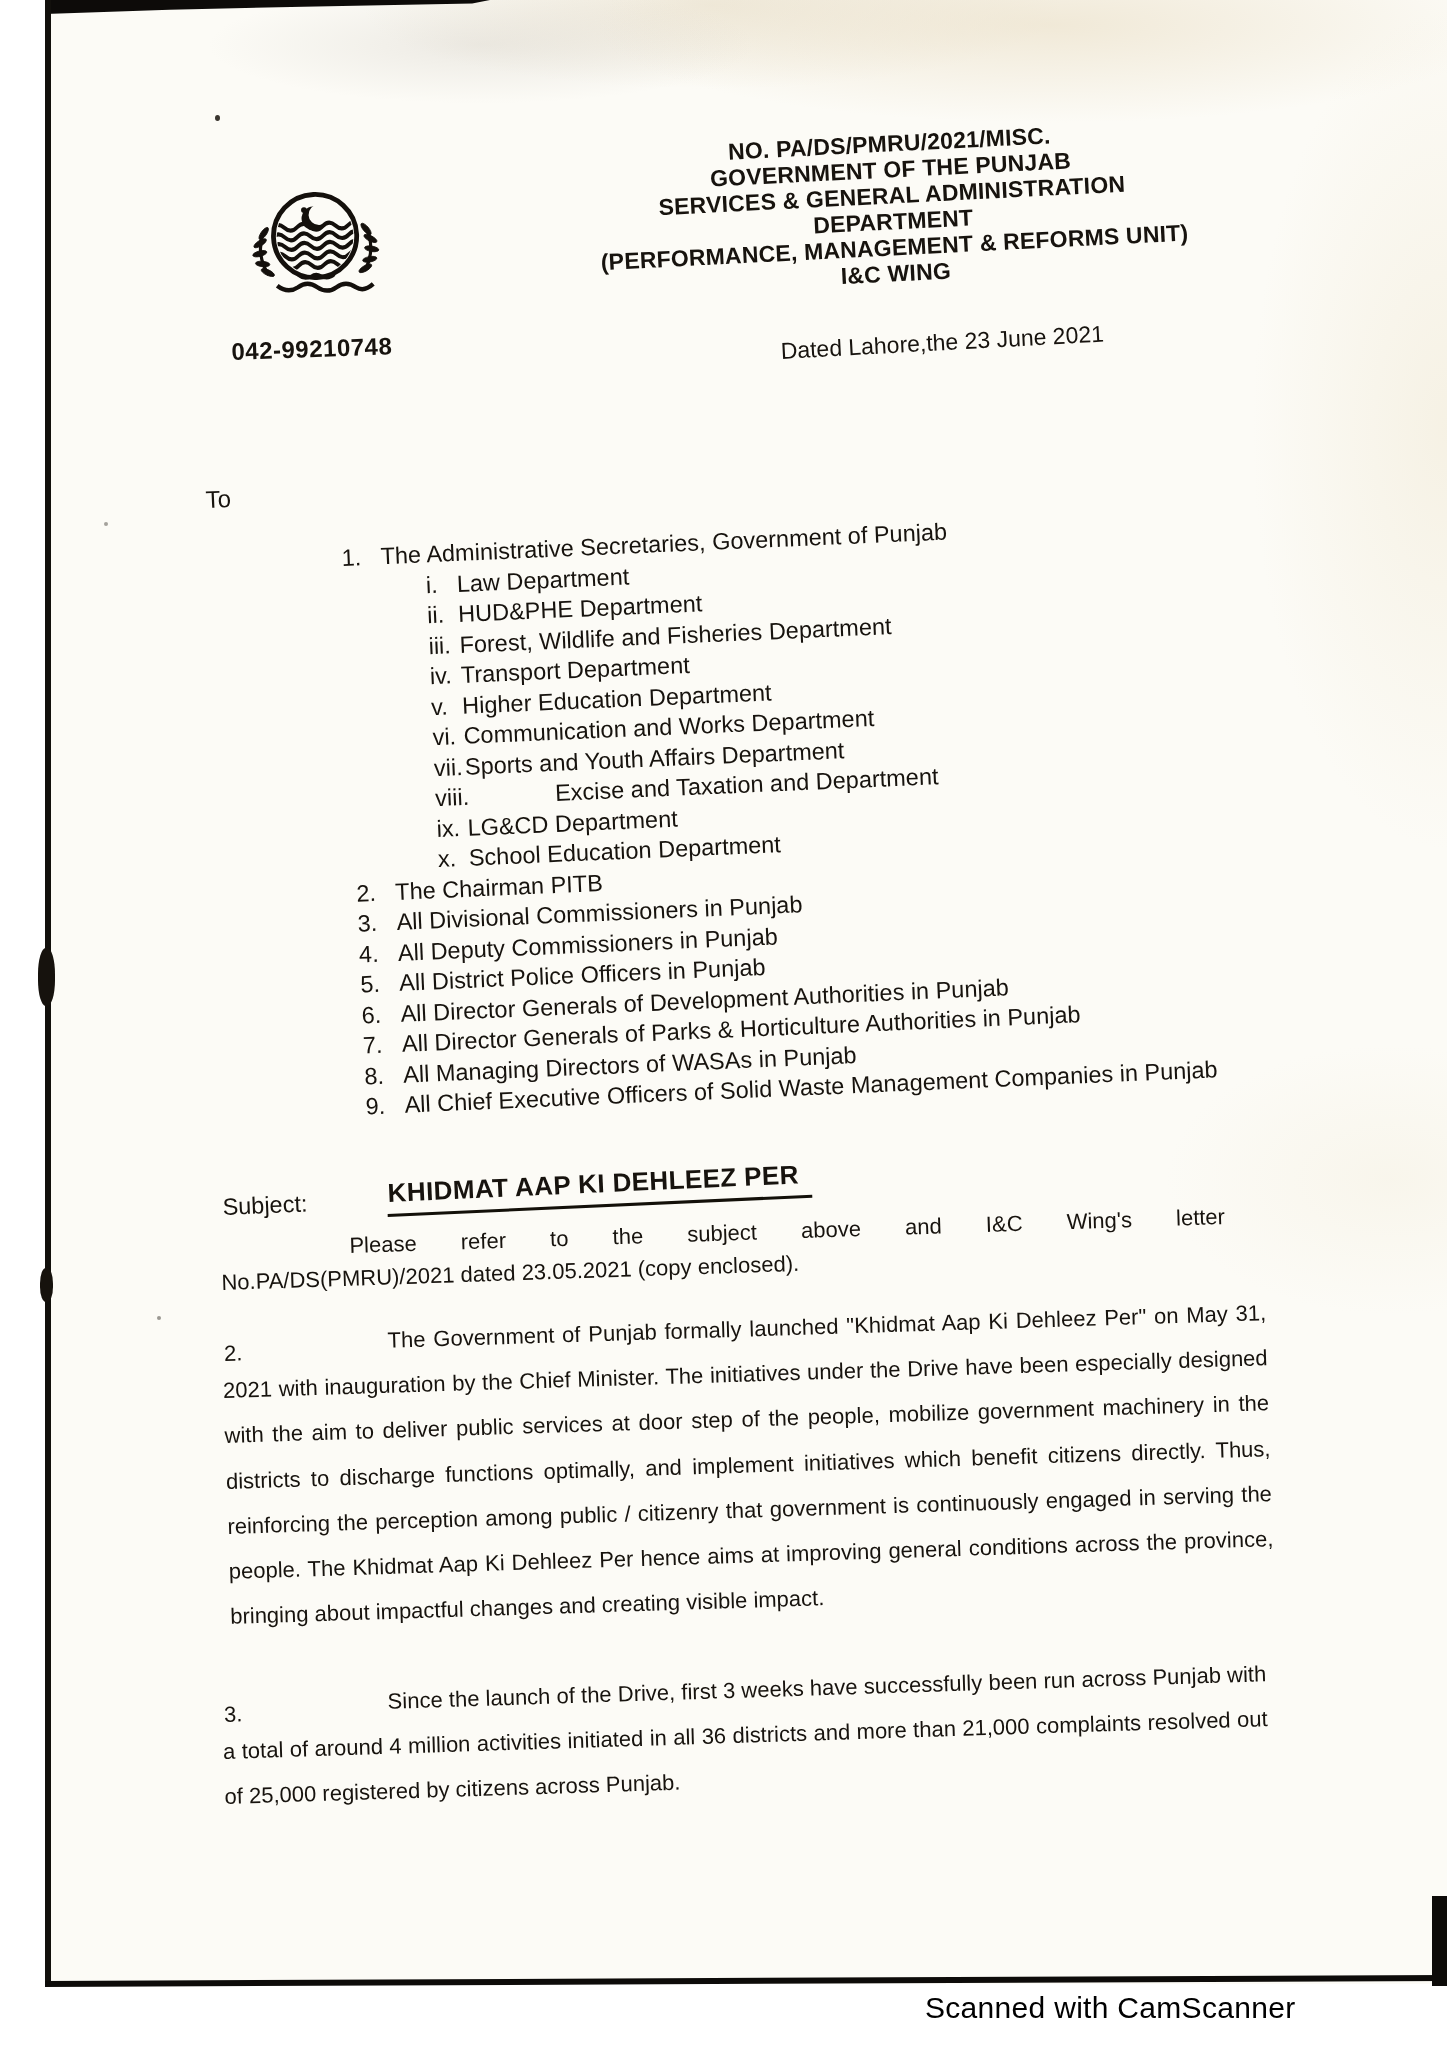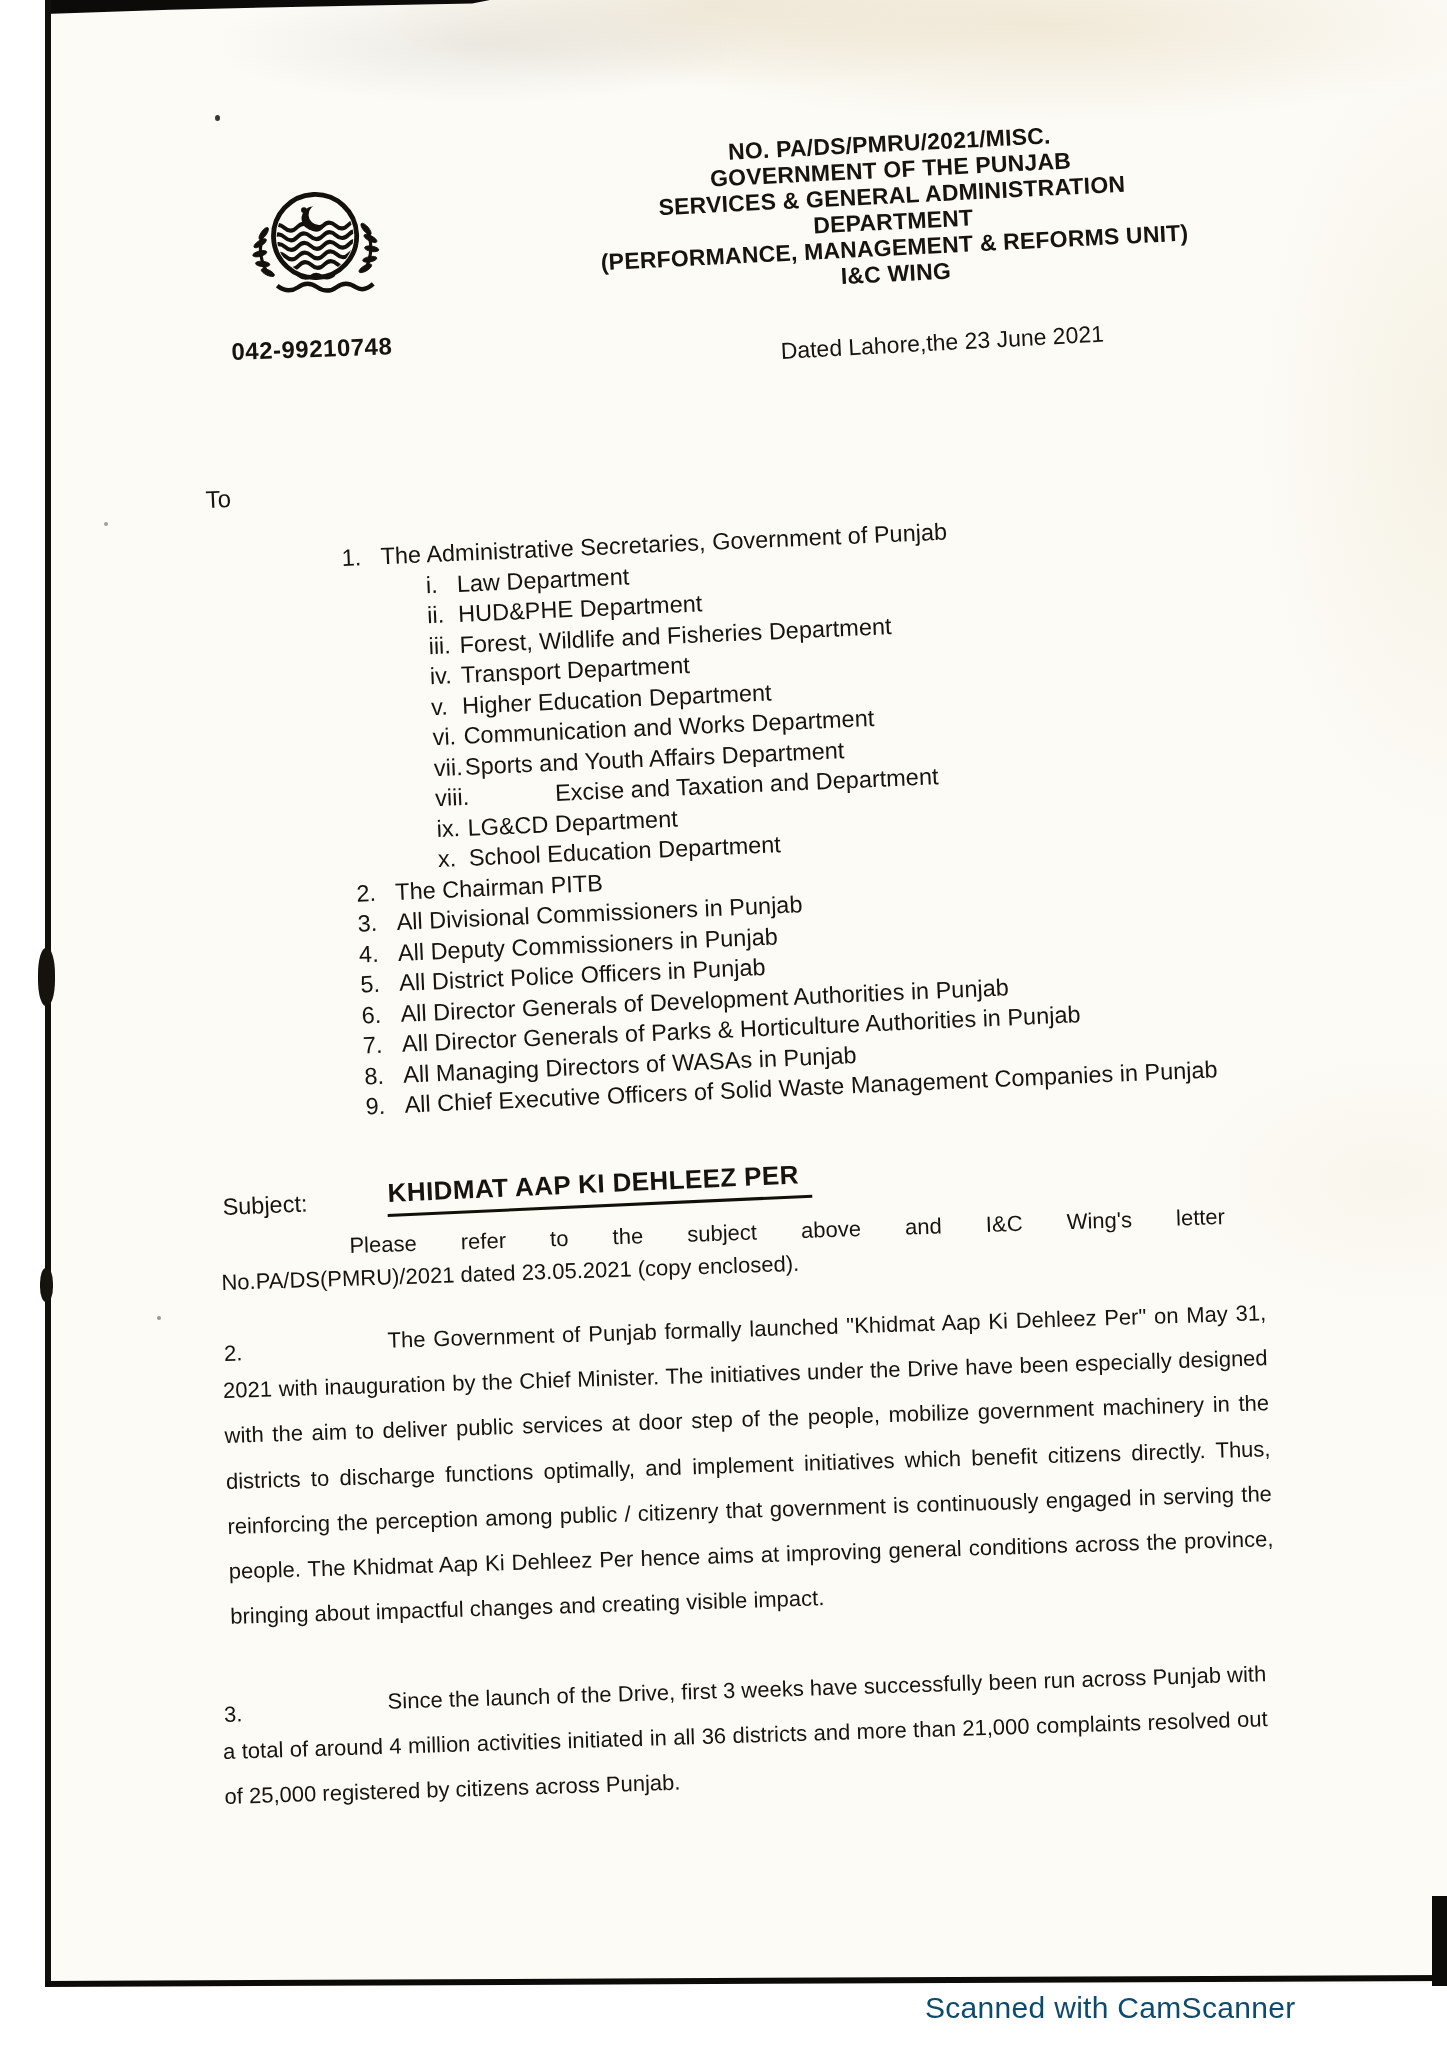--- a/index.html
+++ b/index.html
@@ -62,21 +62,21 @@
   
   .r18{transform:rotate(-1.8deg);transform-origin:0 0;}
   .r19{transform:rotate(-1.9deg);transform-origin:0 0;}
   .r20{transform:rotate(-2.0deg);transform-origin:0 0;}
   .r24{transform:rotate(-2.4deg);transform-origin:0 0;}
   .r25{transform:rotate(-2.5deg);transform-origin:0 0;}
   .r26{transform:rotate(-2.6deg);transform-origin:0 0;}
   .r29{transform:rotate(-2.9deg);transform-origin:0 0;}
   .r31{transform:rotate(-3.1deg);transform-origin:0 0;}
   
-  .cam-footer{left:925px;top:1991px;font-size:30px;color:#0c4a6e;letter-spacing:0.3px;}
+  .cam-footer{left:925px;top:1991px;font-size:30px;color:#000000;letter-spacing:0.3px;}
 </style>
 </head>
 <body>
 
 <div class="abs paper"></div>
 
 <div class="abs edge-top"></div>
 <div class="abs edge-left"></div>
 <div class="abs edge-bottom"></div>
 <div class="abs corner-br"></div>

